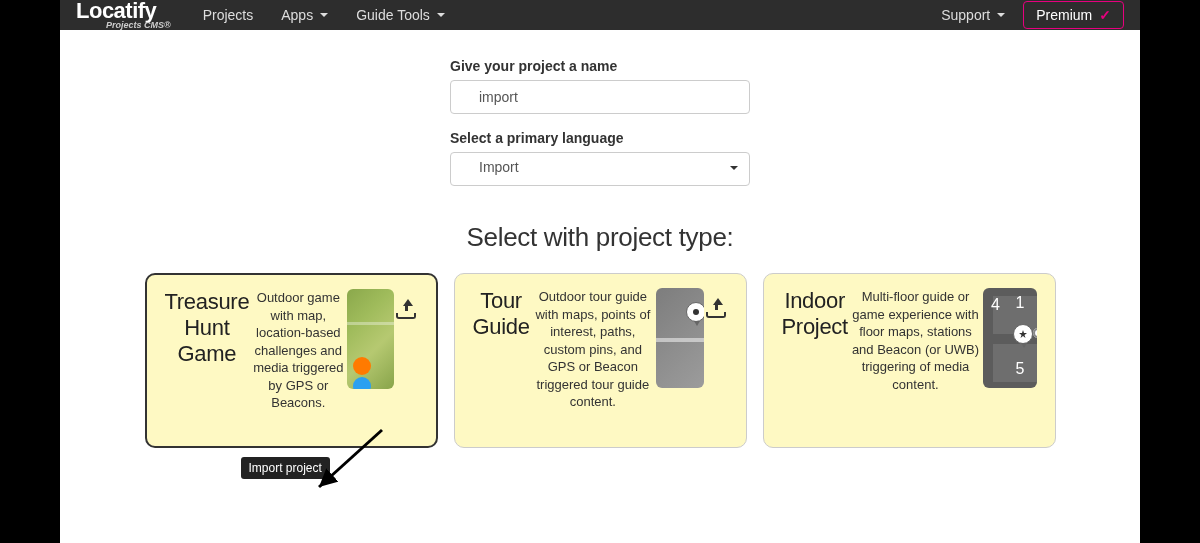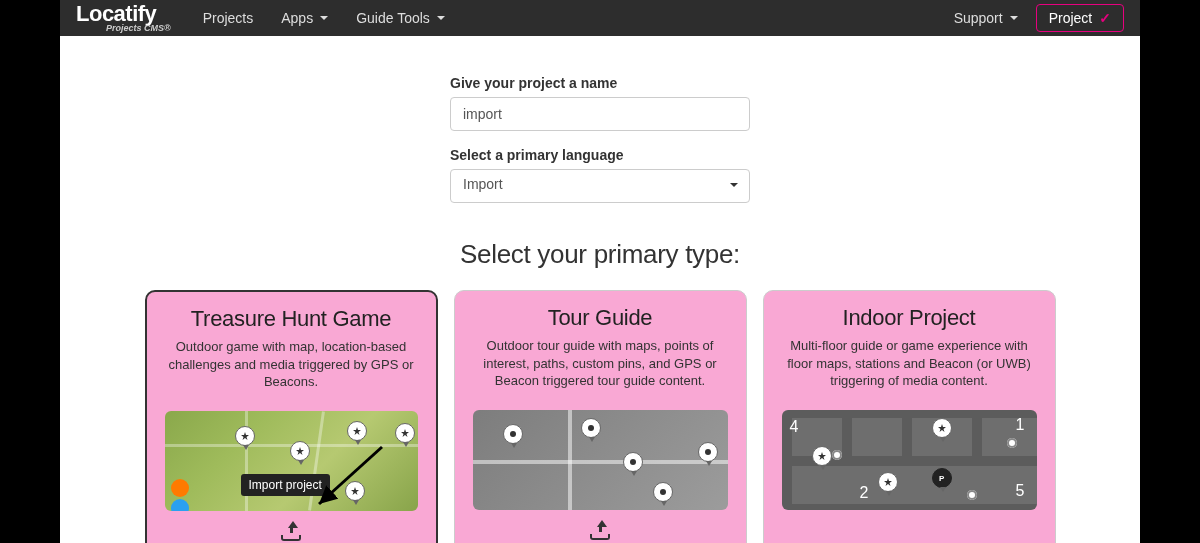--- a/index.html
+++ b/index.html
@@ -1,43 +1,43 @@
 <!DOCTYPE html>
 <html><head>
 <meta charset="utf-8">
 <style>
 * { margin:0; padding:0; box-sizing:border-box; }
 body { font-family: "Helvetica Neue", Helvetica, Arial, sans-serif; background:#000; width:1200px; height:543px; overflow:hidden; }
 .page { background:#fff; width:1080px; height:543px; margin:0 auto; position:relative; }
 
-.navbar { background:#2d2d2d; height:36px; display:flex; align-items:center; padding:0 16px; color:#ddd; font-size:14px; }
+.navbar { background:#2d2d2d; height:30px; display:flex; align-items:center; padding:0 16px; color:#ddd; font-size:14px; }
 .logo { display:flex; flex-direction:column; line-height:1; color:#fff; margin-right:20px; font-weight:700; }
 .logo .brand { font-size:22px; letter-spacing:-.5px; }
 .logo .sub { font-size:9px; font-style:italic; color:#ccc; margin-left:30px; margin-top:-1px; }
 
 .nav-left { display:flex; align-items:center; gap:4px; }
 .nav-item { color:#ddd; padding:8px 12px; cursor:pointer; display:flex; align-items:center; gap:4px; }
 .caret { display:inline-block; width:0; height:0; border-left:4px solid transparent; border-right:4px solid transparent; border-top:4px solid #ddd; margin-left:3px; }
 
 .nav-right { margin-left:auto; display:flex; align-items:center; gap:6px; }
 .premium-btn { border:1px solid #e6007e; background:transparent; color:#fff; padding:5px 12px; border-radius:4px; display:flex; align-items:center; gap:7px; font-size:14px; cursor:pointer; }
 .check-mark { color:#e6007e; font-weight:700; }
 
 .content { padding:24px 0 0 0; }
-.form-area { width:300px; margin:15px auto; }
+.form-area { width:300px; margin:4px auto; }
 .form-group { margin-bottom:16px; }
 .form-label { font-weight:700; font-size:14px; color:#333; margin-bottom:6px; display:block; }
-.form-control { width:100%; height:34px; border:1px solid #ccc; border-radius:4px; padding:6px 12px; font-size:14px; color:#555; background:#fff; }
+.form-control { width:100%; height:34px; border:1px solid #ccc; border-radius:4px; padding:6px 28px; font-size:14px; color:#555; background:#fff; }
 .select-wrap { position:relative; }
 .select-caret { position:absolute; right:12px; top:14px; width:0; height:0; border-left:4px solid transparent; border-right:4px solid transparent; border-top:4px solid #333; pointer-events:none; }
 
 .section-title { text-align:center; font-size:26px; font-weight:500; color:#333; margin-top:36px; margin-bottom:20px; letter-spacing:-.3px; }
 
 .cards { display:flex; justify-content:center; gap:16px; padding:0 24px; }
-.card { width:293px; border:1px solid #ccc; border-radius:10px; padding:14px 18px 14px; text-align:center; cursor:pointer; background:#f9a8d4; display:flex; flex-direction:column; }
+.card { width:293px; border:1px solid #ccc; border-radius:10px; padding:14px 18px 14px; text-align:center; cursor:pointer; background:#fef9c3; display:flex; }
 .card.selected { border:2px solid #333; }
 .card h3 { font-size:22px; font-weight:500; color:#222; margin-bottom:6px; letter-spacing:-.3px; }
 .card p { font-size:13px; color:#333; line-height:1.35; margin-bottom:20px; }
 .map-img { width:100%; height:100px; border-radius:6px; position:relative; overflow:hidden; }
 .map-green { background:linear-gradient(135deg,#8aa84b 0%,#9fbb5b 30%,#b6c971 60%,#88a44a 100%); }
 .map-gray { background:linear-gradient(135deg,#7d7d7d,#9c9c9c); }
 .map-dark { background:#5c5c5c; }
 .map-img .road { position:absolute; background:rgba(255,255,255,.35); }
 .pin { position:absolute; width:20px; height:20px; border-radius:50%; background:#fff; border:1px solid #666; display:flex; align-items:center; justify-content:center; }
 .pin::after { content:""; position:absolute; bottom:-5px; left:7px; width:0; height:0; border-left:3px solid transparent; border-right:3px solid transparent; border-top:5px solid #666; }
@@ -78,21 +78,21 @@
         <span>Guide Tools</span>
         <span class="caret"></span>
       </div>
     </div>
     <div class="nav-right">
       <div class="nav-item">
         <span>Support</span>
         <span class="caret"></span>
       </div>
       <button class="premium-btn">
-        <span>Project</span>
+        <span>Premium</span>
         <span class="check-mark">✓</span>
       </button>
     </div>
   </div>
 
   <div class="content">
     <div class="form-area">
       <div class="form-group">
         <label class="form-label">Give your project a name</label>
         <input class="form-control" type="text" value="import" style="">
@@ -101,21 +101,21 @@
         <label class="form-label">Select a primary language</label>
         <div class="select-wrap">
           <div class="form-control">
             <span>Import</span>
           </div>
           <span class="select-caret"></span>
         </div>
       </div>
     </div>
 
-    <h2 class="section-title">Select your primary type:</h2>
+    <h2 class="section-title">Select with project type:</h2>
 
     <div class="cards">
 
       <div class="card selected" style="position:relative;">
         <h3>Treasure Hunt Game</h3>
         <p>Outdoor game with map, location-based challenges and media triggered by GPS or Beacons.</p>
         <div class="map-img map-green">
           <div class="road" style="left:0;top:33px;width:100%;height:3px;"></div>
           <div class="road" style="left:80px;top:0;width:3px;height:100%;"></div>
           <div class="road" style="left:150px;top:0;width:3px;height:100%;transform:rotate(8deg);"></div>

